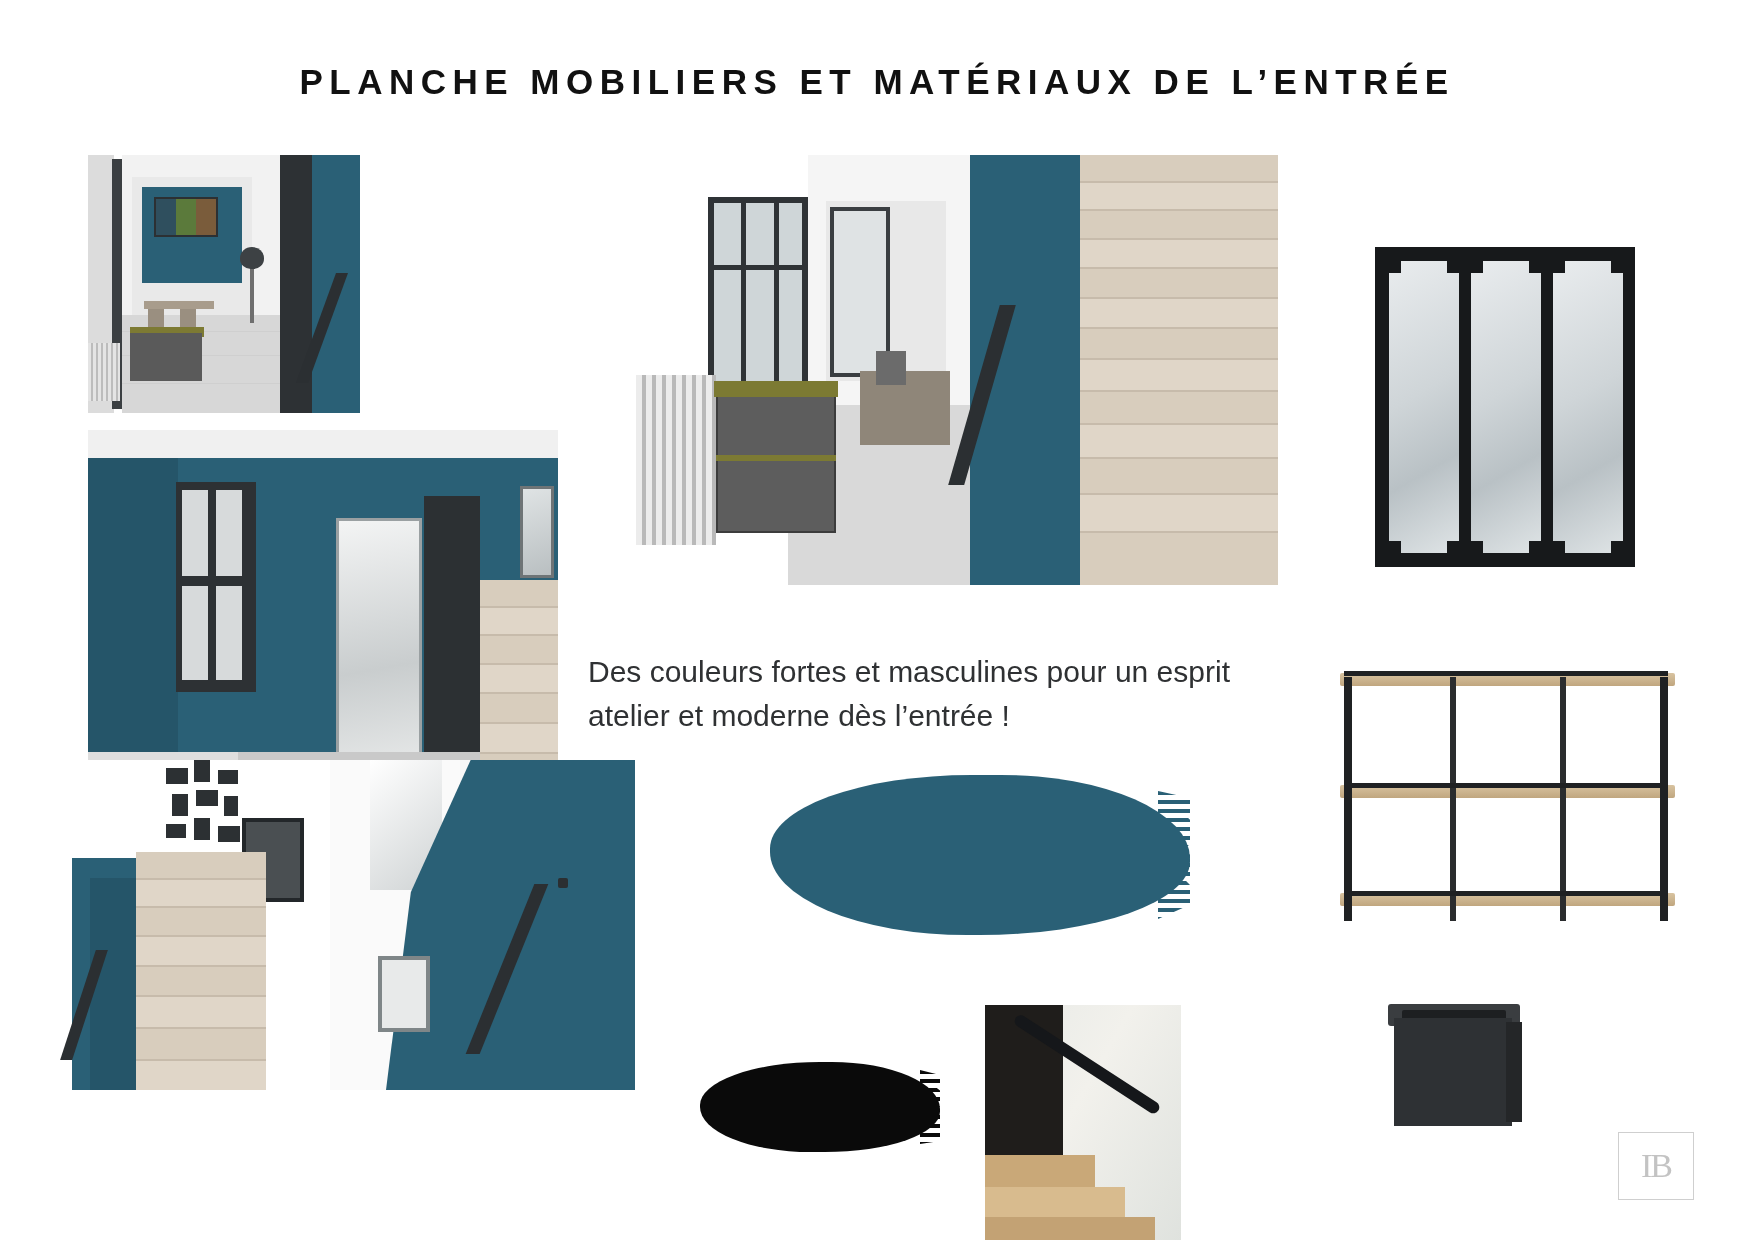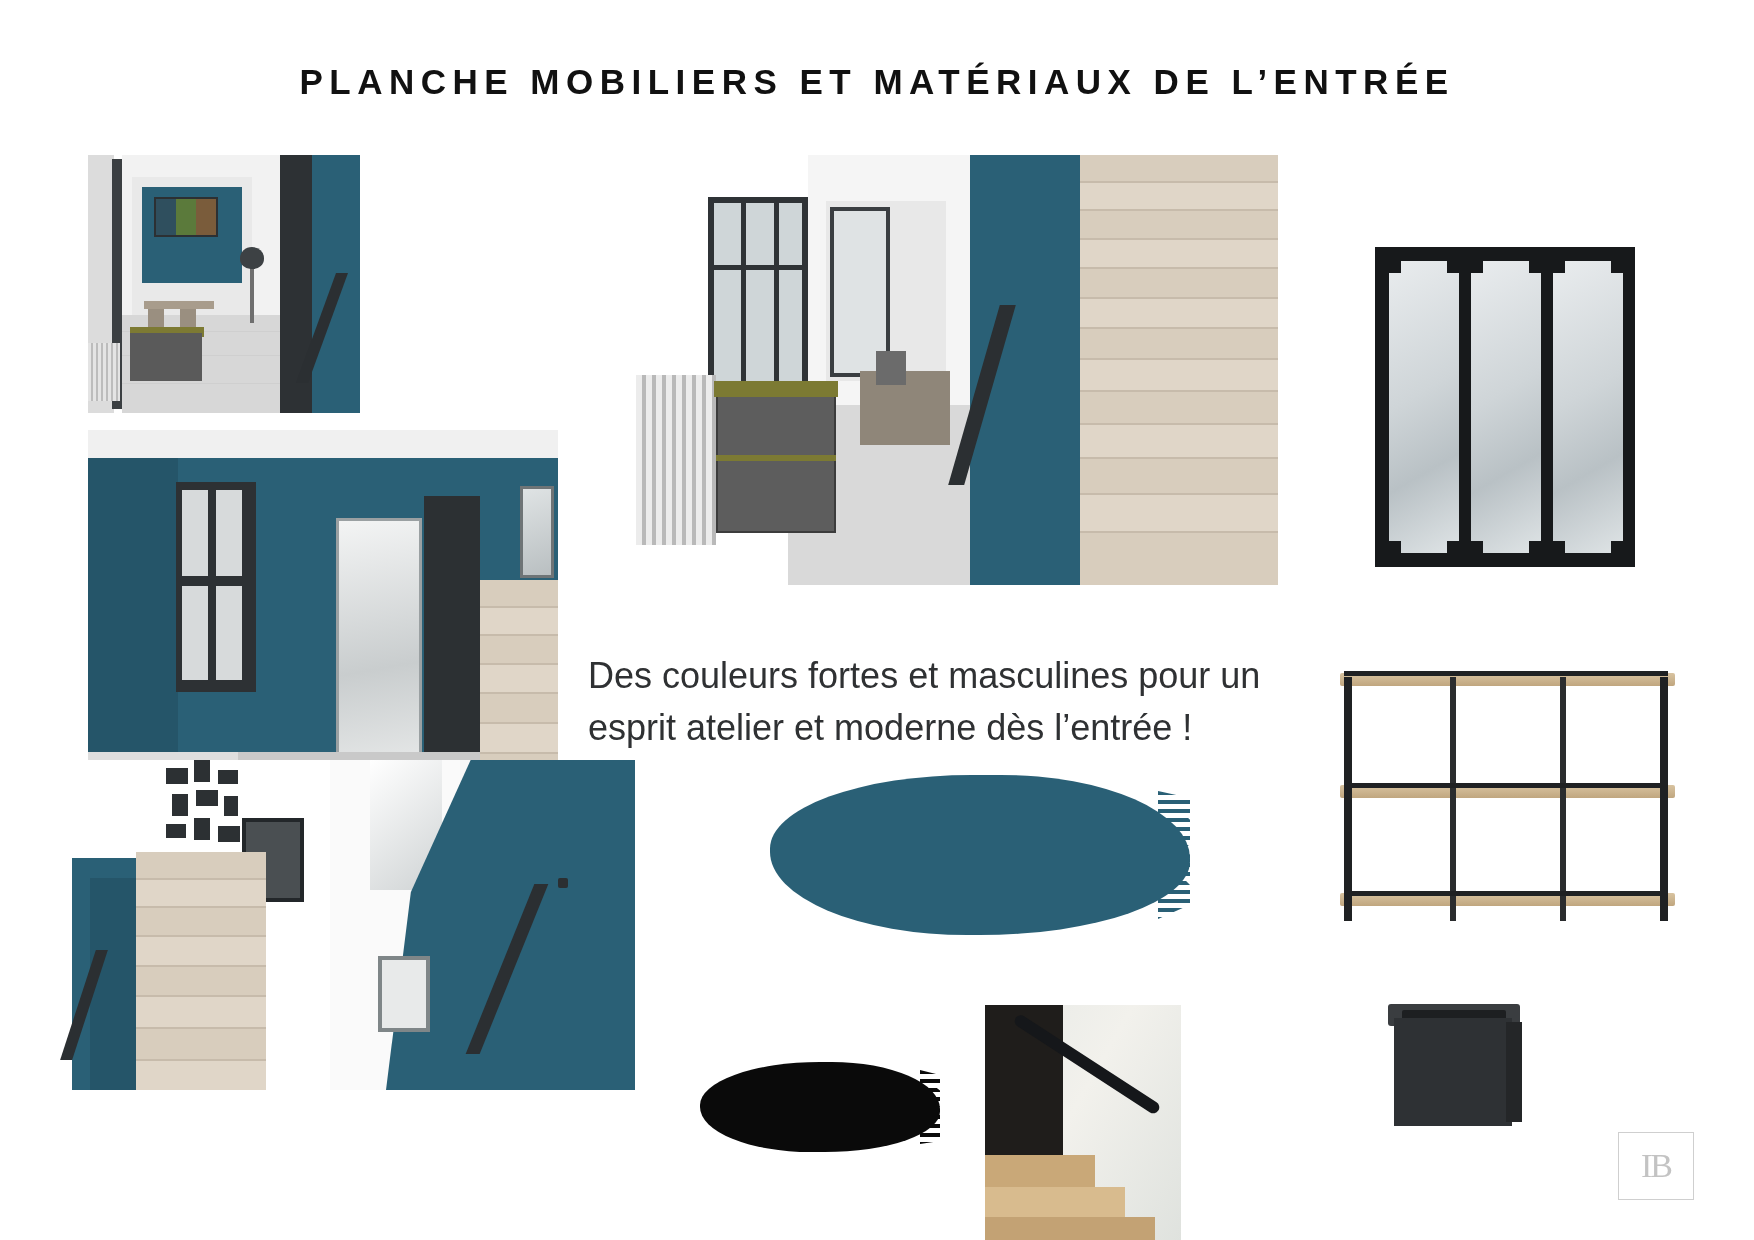--- a/index.html
+++ b/index.html
@@ -183,21 +183,21 @@
     clip-path: polygon(0 0, 100% 10%, 55% 24%, 100% 38%, 52% 54%, 100% 68%, 58% 82%, 100% 94%, 0 100%);
   }
 
   
   .caption {
     position: absolute;
     left: 588px;
     top: 650px;
     width: 700px;
     font-family: "Liberation Sans", sans-serif;
-    font-size: 36px;
+    font-size: 30px;
     line-height: 1.45;
     color: #2f3133;
     font-weight: 300;
   }
 
   
   .logo {
     position: absolute;
     right: 60px;
     bottom: 40px;

